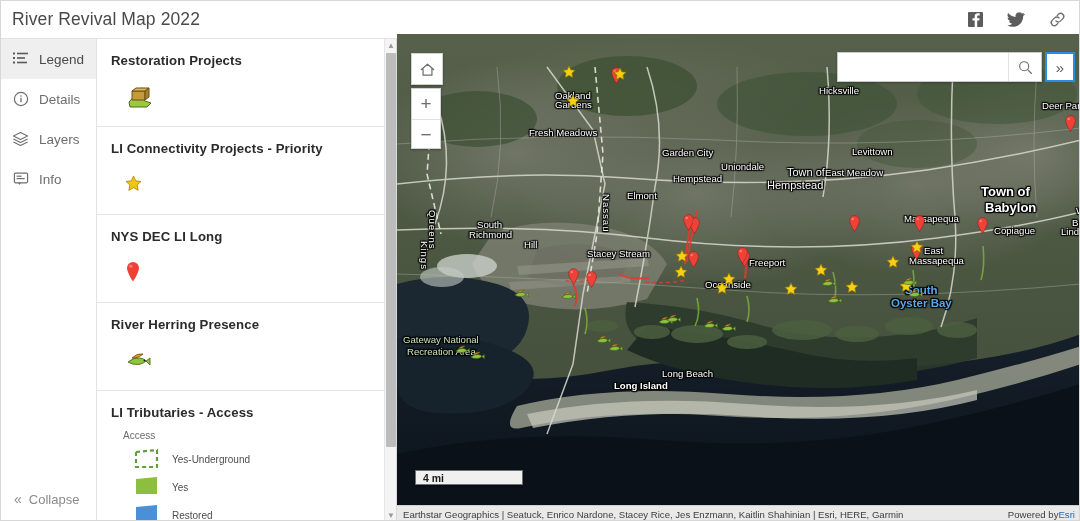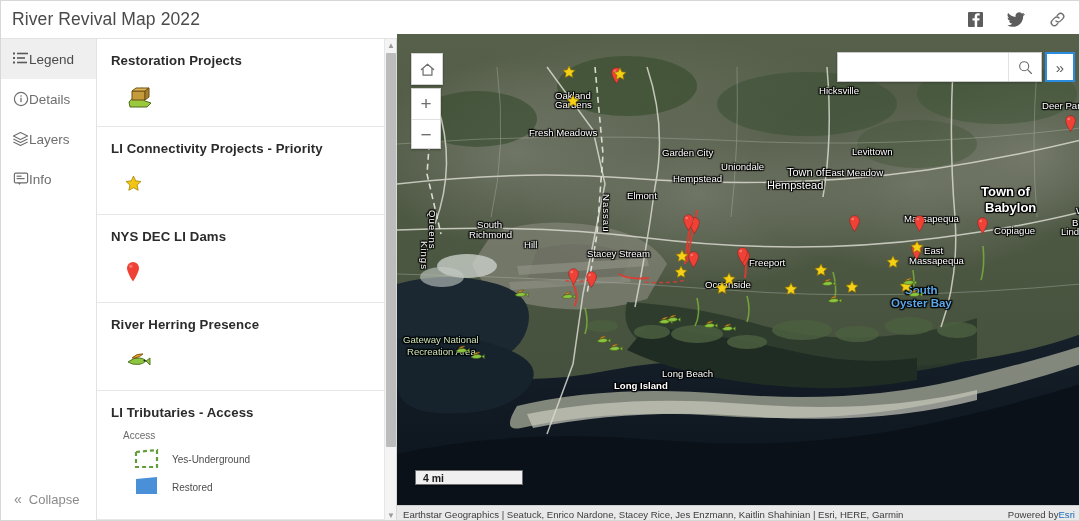--- a/index.html
+++ b/index.html
@@ -25,21 +25,21 @@
   .social{display:flex;align-items:center;gap:21px;margin-right:14px;}
   .social-btn{width:20px;height:20px;display:flex;align-items:center;justify-content:center;cursor:pointer;}
   .social-btn svg{display:block;}
 
   
   .rail{
     position:absolute;left:0;top:38px;width:96px;height:483px;
     background:#fff;border-right:1px solid #e3e3e3;box-sizing:border-box;
   }
   .rail-item{
-    display:flex;align-items:center;height:40px;padding-left:11px;gap:0;cursor:pointer;
+    display:flex;align-items:center;height:40px;padding-left:11px;gap:10px;cursor:pointer;
     color:#6e6e6e;font-size:13.5px;
   }
   .rail-item.active{background:#efefef;color:#4a4a4a;}
   .rail-item .rail-ico{width:17px;height:17px;display:flex;align-items:center;justify-content:center;flex:0 0 17px;}
   .rail-item .rail-ico svg{display:block;}
   .rail-spacer{height:calc(483px - 40px*4 - 46px);}
   .collapse{
     display:flex;align-items:center;gap:9px;height:46px;padding-left:13px;
     color:#8a8a8a;font-size:13px;cursor:pointer;box-sizing:border-box;
   }
@@ -240,21 +240,21 @@
       <div class="legend-group">
         <div class="legend-group-title">LI Connectivity Projects - Priority</div>
         <div class="legend-symbol-row">
           <svg class="star" viewBox="0 0 20 20">
               <path d="M10 1.2 12.6 6.9 18.8 7.6 14.2 11.8 15.5 18 10 14.9 4.5 18 5.8 11.8 1.2 7.6 7.4 6.9z" fill="#f2c414" stroke="#a88a0b" stroke-width="1"></path>
             </svg>
         </div>
       </div>
 
       <div class="legend-group">
-        <div class="legend-group-title">NYS DEC LI Dams</div>
+        <div class="legend-group-title">NYS DEC LI Long</div>
         <div class="legend-symbol-row">
           <svg width="16" height="22" viewBox="0 0 16 22">
             <path d="M8 21.5 C8 21.5 2 12.6 2 8 A6 6 0 0 1 14 8 C14 12.6 8 21.5 8 21.5z" fill="#ef4136"></path>
             <path d="M8 21.5 C8 21.5 5.6 17.9 3.9 14 C5 16 6.9 19.6 8 21.5z" fill="#c9352c" opacity=".55"></path>
             <circle cx="5.8" cy="6.3" r="1.8" fill="#fff" opacity=".28"></circle>
           </svg>
         </div>
       </div>
 
       <div class="legend-group">
@@ -273,20 +273,26 @@
         <div class="legend-group-title">LI Tributaries - Access</div>
         <div class="legend-sub">Access</div>
 
         <div class="legend-item">
           <svg class="swatch" viewBox="0 0 28 22">
               <path d="M3 4 L24 2 L24 19 L3 19z" fill="none" stroke="#5f9e3a" stroke-width="2.2" stroke-dasharray="4 3"></path>
             </svg>
           <span class="legend-item-label">Yes-Underground</span>
         </div>
 
+        <div class="legend-item">
+          <svg class="swatch" viewBox="0 0 28 22">
+              <path d="M3 3 L24 1 L24 18 L3 18z" fill="#8cbf3f"></path>
+            </svg>
+          <span class="legend-item-label">Yes</span>
+        </div>
 
         <div class="legend-item">
           <svg class="swatch" viewBox="0 0 28 22">
               <path d="M3 3 L24 1 L24 18 L3 18z" fill="#4a90d9"></path>
             </svg>
           <span class="legend-item-label">Restored</span>
         </div>
 
       </div>
 

